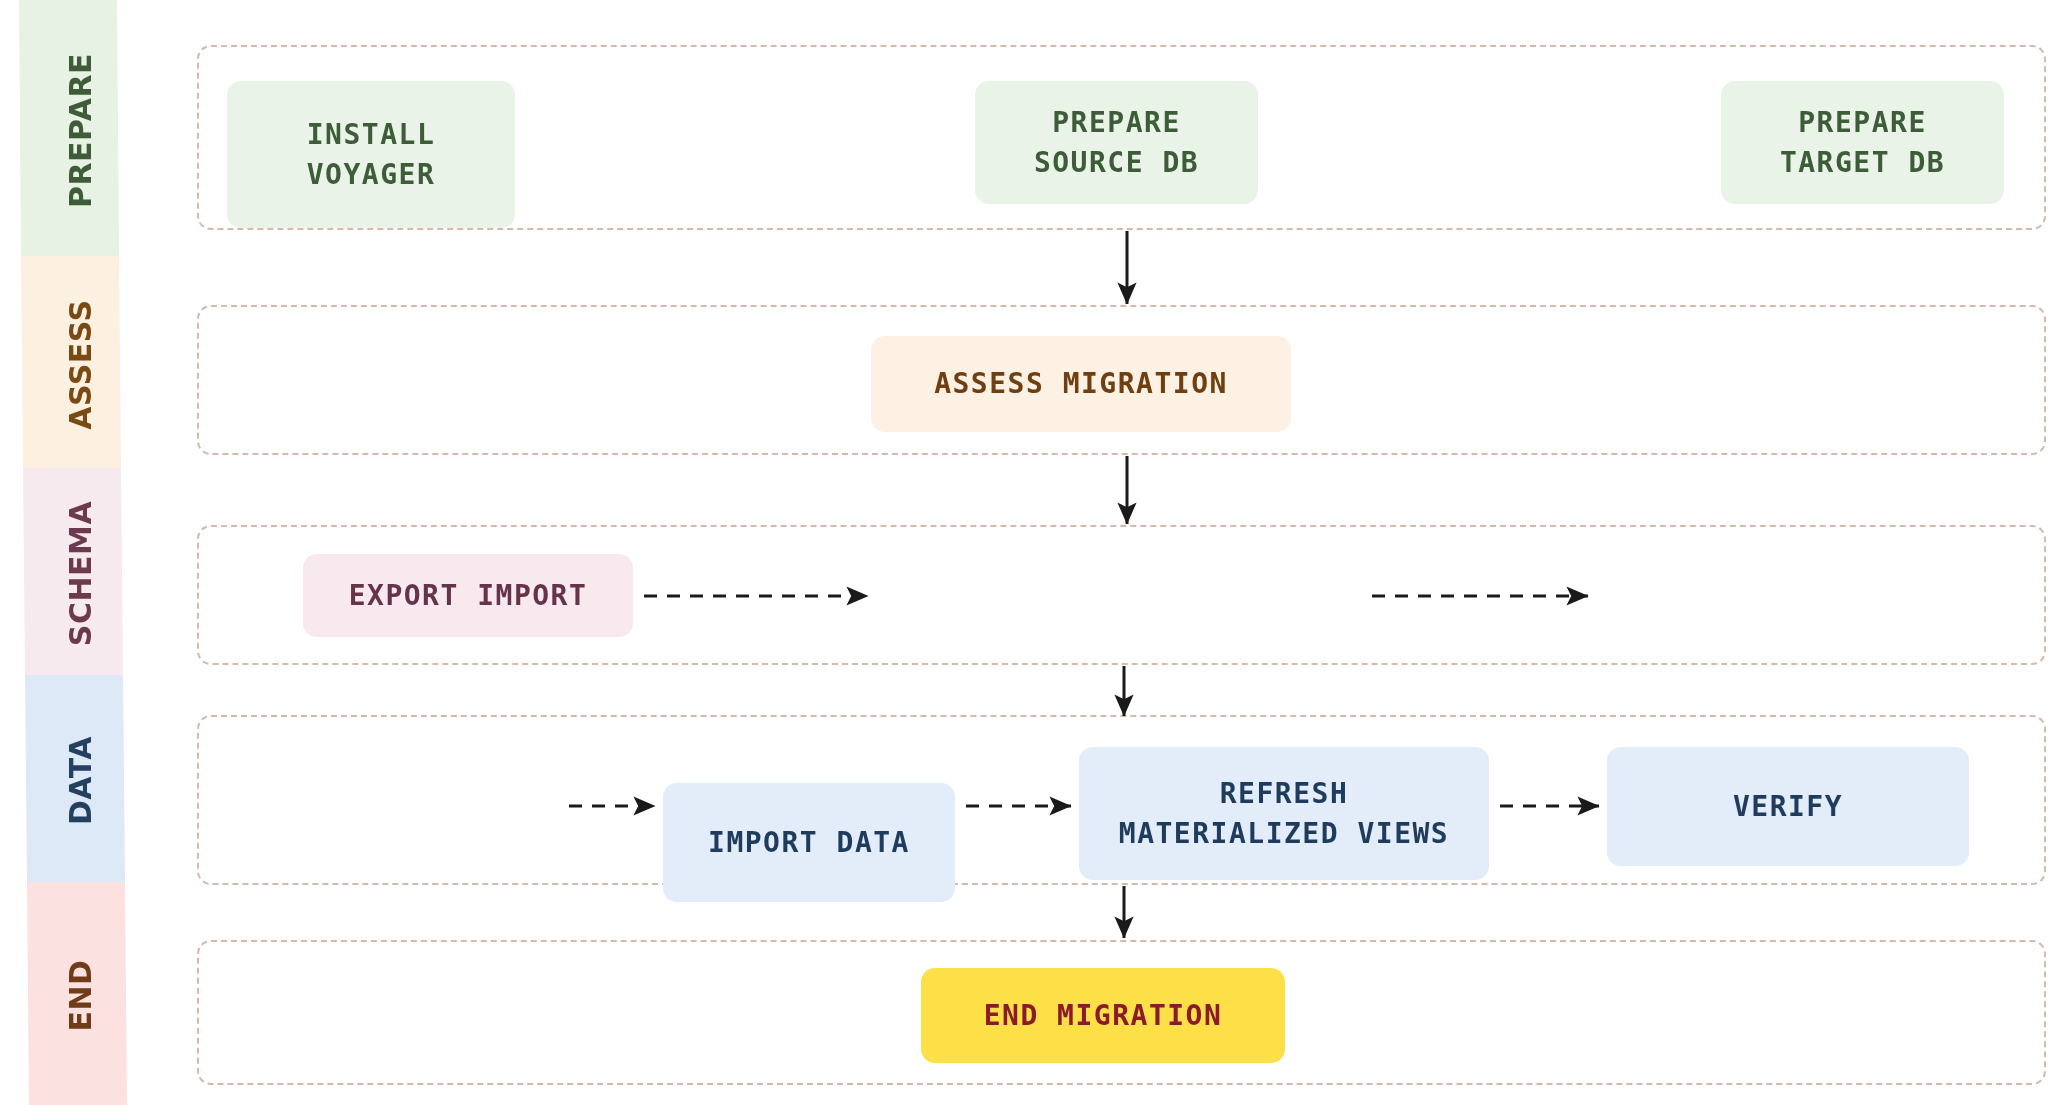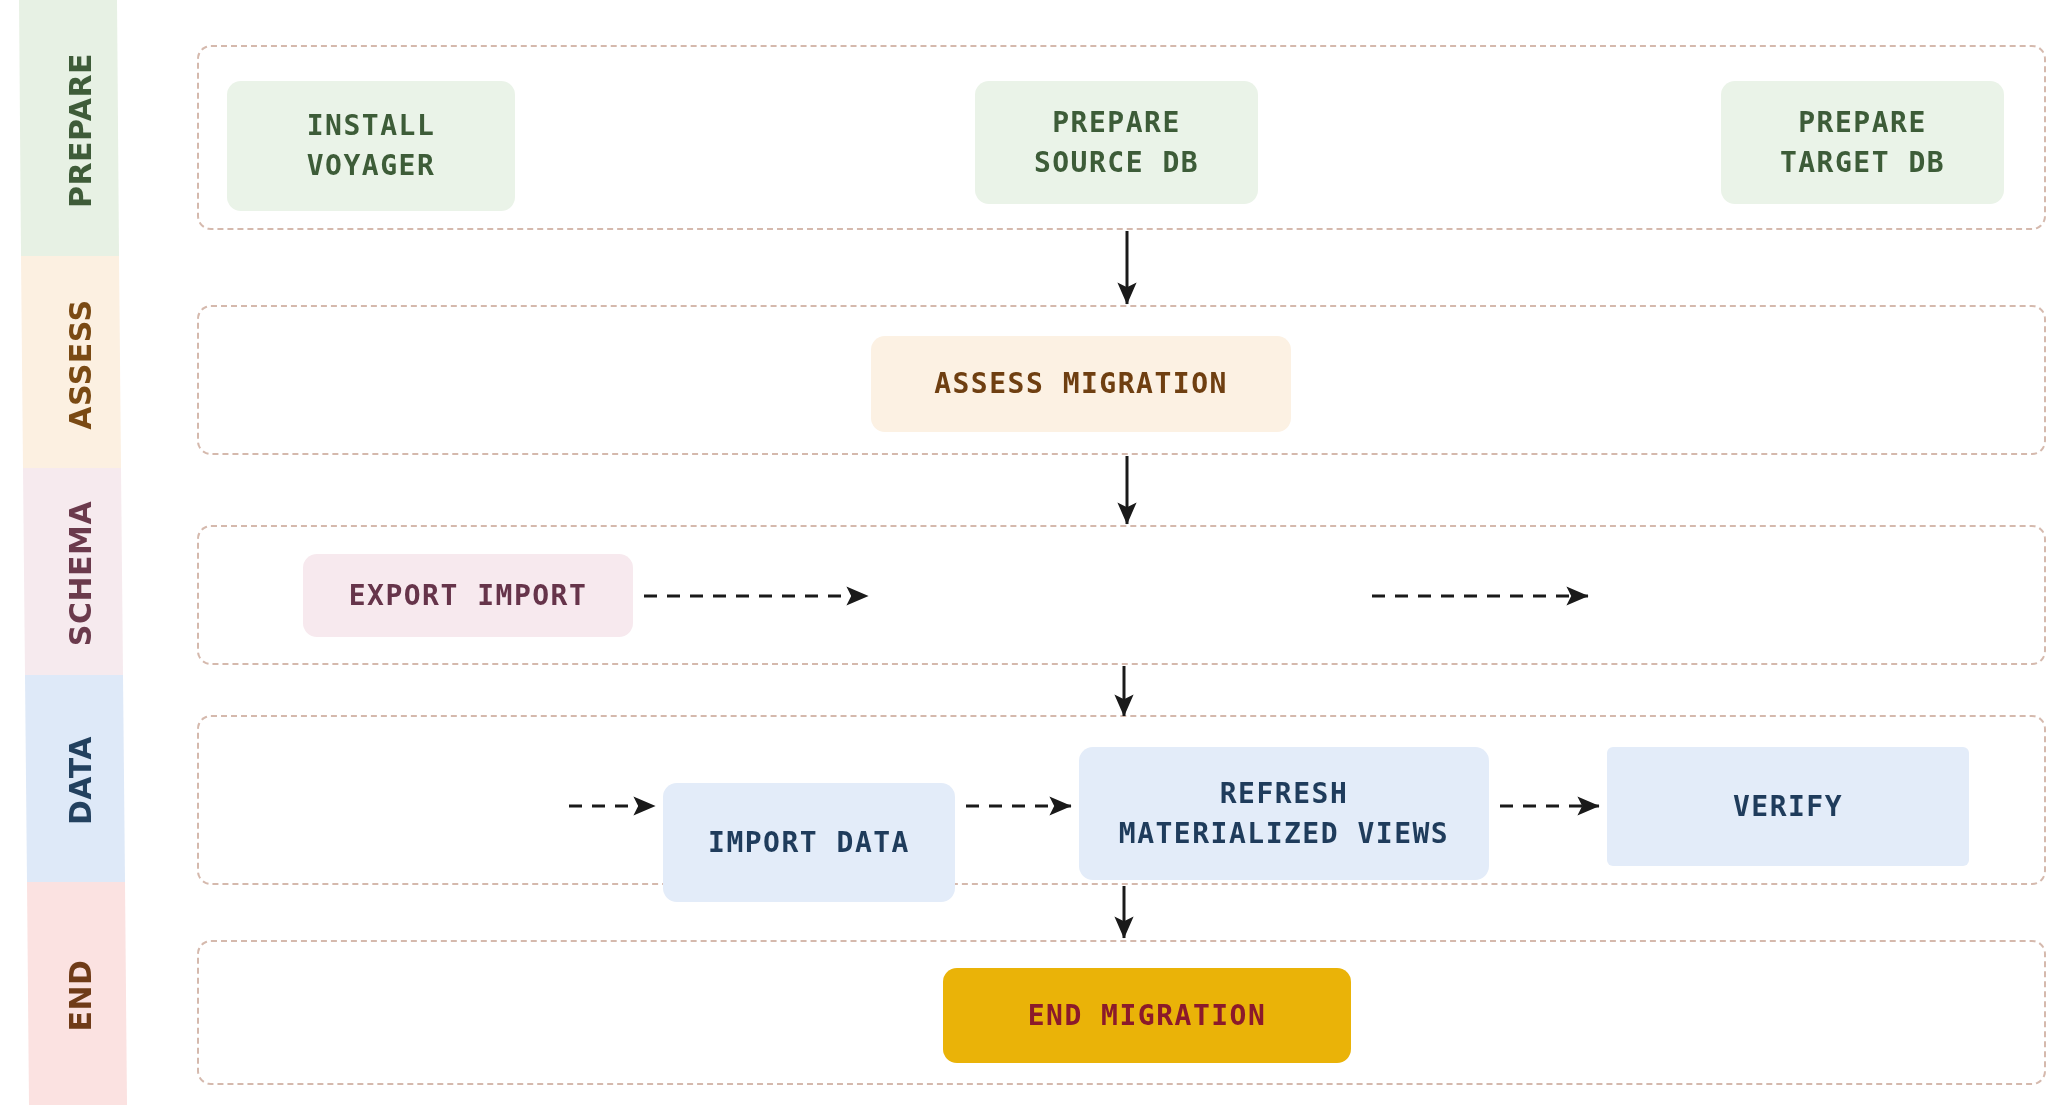--- a/index.html
+++ b/index.html
@@ -160,38 +160,38 @@
     </div>
 
   </div>
 
   <div class="phase-row" style="left:197px;top:45px;width:1849px;height:185px;"></div>
   <div class="phase-row" style="left:197px;top:305px;width:1849px;height:150px;"></div>
   <div class="phase-row" style="left:197px;top:525px;width:1849px;height:140px;"></div>
   <div class="phase-row" style="left:197px;top:715px;width:1849px;height:170px;"></div>
   <div class="phase-row" style="left:197px;top:940px;width:1849px;height:145px;"></div>
 
-  <div class="step-box" style="left:227px;top:81px;width:288px;height:130px;background:#eaf3e8;color:#3d5c38;">INSTALL
+  <div class="step-box" style="left:227px;top:81px;width:288px;height:147px;background:#eaf3e8;color:#3d5c38;">INSTALL
 VOYAGER</div>
 
   <div class="step-box" style="left:975px;top:81px;width:283px;height:123px;background:#eaf3e8;color:#3d5c38;">PREPARE
 SOURCE DB</div>
 
   <div class="step-box" style="left:1721px;top:81px;width:283px;height:123px;background:#eaf3e8;color:#3d5c38;">PREPARE
 TARGET DB</div>
 
   <div class="step-box" style="left:871px;top:336px;width:420px;height:96px;background:#fcf1e3;color:#6f3f11;">ASSESS MIGRATION</div>
 
   <div class="step-box" style="left:303px;top:554px;width:330px;height:83px;background:#f7e9ee;color:#66344a;">EXPORT IMPORT</div>
 
 
 
 
   <div class="step-box" style="left:663px;top:747px;width:292px;height:119px;background:#e3ecf9;color:#1f3c5c;margin-top:36px;">IMPORT DATA</div>
 
   <div class="step-box" style="left:1079px;top:747px;width:410px;height:133px;background:#e3ecf9;color:#1f3c5c;">REFRESH
 MATERIALIZED VIEWS</div>
 
-  <div class="step-box" style="left:1607px;top:747px;width:362px;height:119px;background:#e3ecf9;color:#1f3c5c;border-radius:6px;">VERIFY</div>
+  <div class="step-box" style="left:1607px;top:747px;width:362px;height:119px;background:#e3ecf9;color:#1f3c5c;">VERIFY</div>
 
-  <div class="step-box" style="left:943px;top:968px;width:408px;height:95px;background:#eab308;color:#8b1a2b;">END MIGRATION</div>
+  <div class="step-box" style="left:921px;top:968px;width:364px;height:95px;background:#fde047;color:#8b1a2b;">END MIGRATION</div>
 
 </div>
 
 </body></html>

